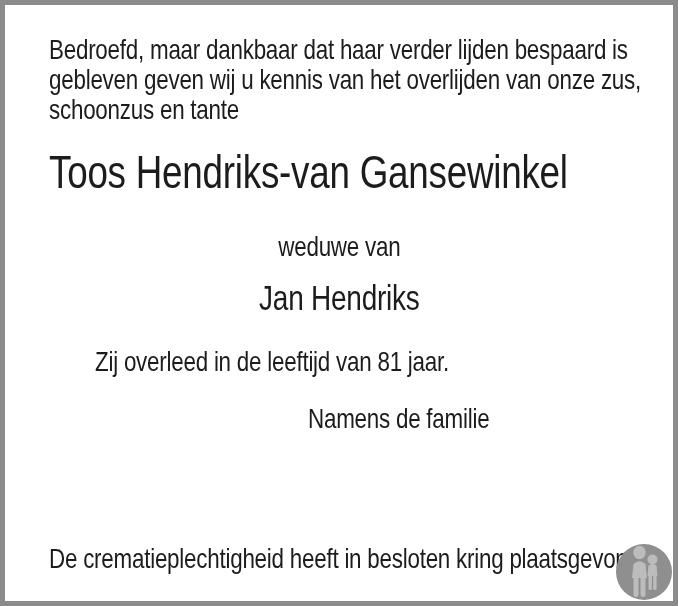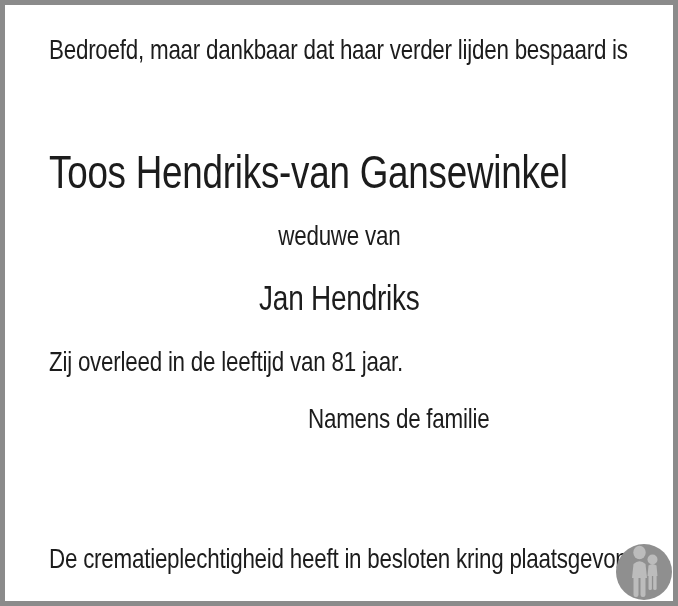--- a/index.html
+++ b/index.html
@@ -34,42 +34,44 @@
     display: inline-block;
     transform: scaleX(0.8);
     transform-origin: 0 50%;
     letter-spacing: -0.3px;
   }
   .centered .cond {
     transform-origin: 50% 50%;
   }
   .intro       { top: 30px;  font-size: 28px; line-height: 30px; }
   .name        { top: 143px; font-size: 46px; line-height: 48px; font-weight: 400; letter-spacing: 0; }
-  .relation    { top: 216px; font-size: 28px; line-height: 30px; }
+  .relation    { top: 227px; font-size: 28px; line-height: 30px; }
   .spouse      { top: 274px; font-size: 35px; line-height: 38px; }
-  .age         { top: 342px; font-size: 28px; line-height: 30px; }
+  .age         { top: 342px; font-size: 28px; line-height: 30px; margin-left: 46px; }
   .signoff     { top: 399px; left: 303px; font-size: 28px; line-height: 30px; text-decoration: underline; }
   .dateblock   { top: 452px; font-size: 28px; line-height: 30px; }
   .closing     { top: 539px; font-size: 28px; line-height: 30px; }
   .logo-wrap {
     position: absolute;
     right: 0;
     bottom: 0;
     width: 57px;
     height: 59px;
     overflow: hidden;
   }
 </style>
 </head>
 <body>
 
 <div class="page">
 
   <div class="tblock intro">
     <div><span class="cond">Bedroefd, maar dankbaar dat haar verder lijden bespaard is</span></div>
+    <div><span class="cond">gebleven geven wij u kennis van het overlijden van onze zus,</span></div>
+    <div><span class="cond">schoonzus en tante</span></div>
   </div>
 
   <div class="tblock name">
     <span class="cond">Toos Hendriks-van Gansewinkel</span>
   </div>
 
   <div class="tblock centered relation">
     <span class="cond">weduwe van</span>
   </div>
 

